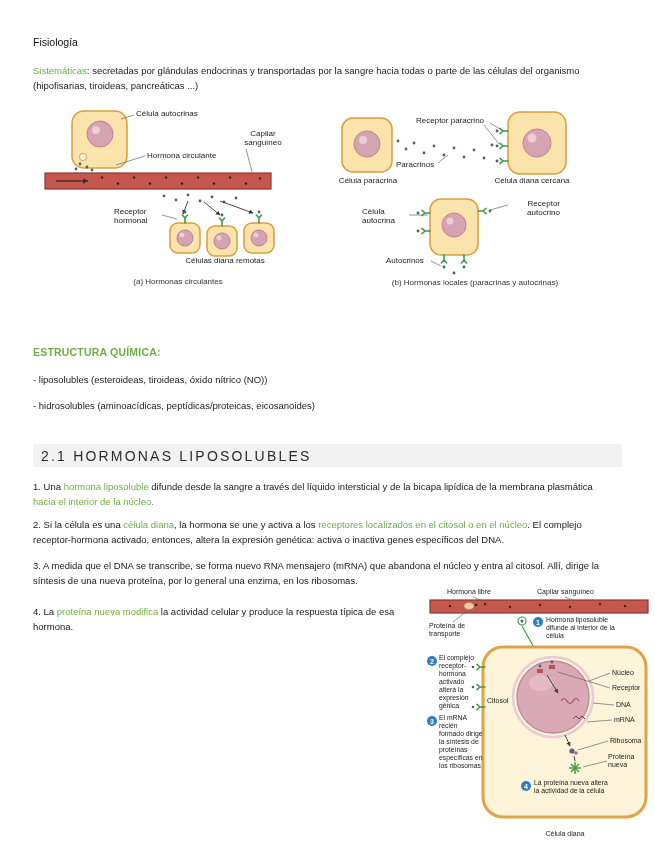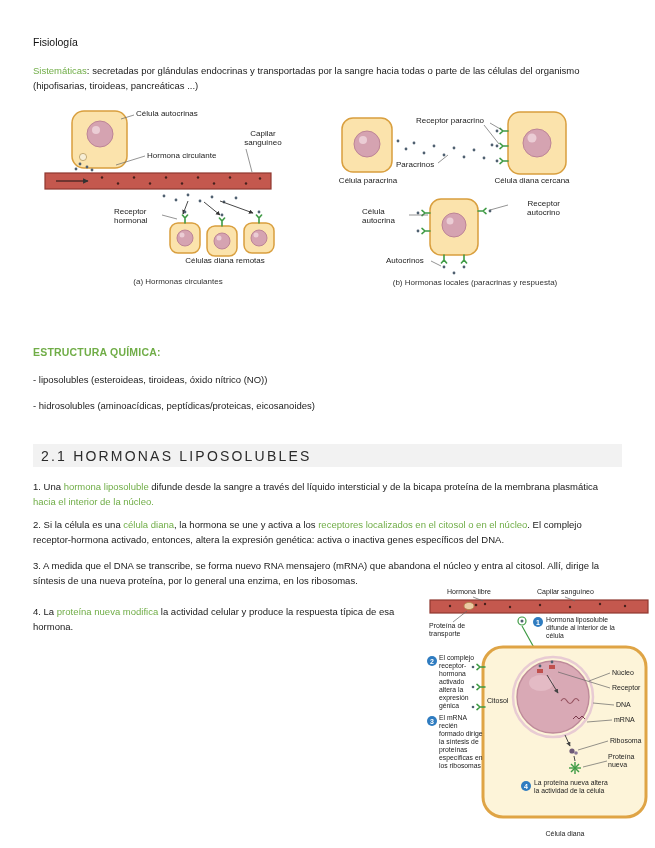--- a/index.html
+++ b/index.html
@@ -182,32 +182,32 @@
       <line x1="176" y1="102" x2="158" y2="107" class="lead"></line>
       <line x1="99" y1="158" x2="109" y2="163" class="lead"></line>
     </svg>
     <span class="lbl" style="left:84px; top:13px; width:80px;">Receptor paracrino</span>
     <span class="lbl" style="left:64px; top:57px; width:50px;">Paracrinos</span>
     <span class="lbl c" style="left:0px; top:73px; width:72px;">Célula paracrina</span>
     <span class="lbl c" style="left:150px; top:73px; width:100px;">Célula diana cercana</span>
     <span class="lbl" style="left:30px; top:104px; width:46px;">Célula autocrina</span>
     <span class="lbl" style="left:178px; top:96px; width:50px;text-align:right;">Receptor autocrino</span>
     <span class="lbl" style="left:54px; top:153px; width:46px;">Autocrinos</span>
-    <span class="capn" style="left:18px; top:175px; width:250px; text-align:center; position:absolute;">(b) Hormonas locales (paracrinas y respuesta)</span>
+    <span class="capn" style="left:18px; top:175px; width:250px; text-align:center; position:absolute;">(b) Hormonas locales (paracrinas y autocrinas)</span>
   </div>
 
   <div class="heading-green" style="left:33px; top:346px;">ESTRUCTURA QUÍMICA:</div>
   <div class="bullet" style="left:33px; top:374px;">- liposolubles (esteroideas, tiroideas, óxido nítrico (NO))</div>
   <div class="bullet" style="left:33px; top:400px;">- hidrosolubles (aminoacídicas, peptídicas/proteicas, eicosanoides)</div>
 
   <div class="section-bar">
     <span>2.1 HORMONAS LIPOSOLUBLES</span>
   </div>
 
-  <p class="para" style="left:33px; top:479px; width:585px;"><span>1. Una </span><span class="green">hormona liposoluble</span><span> difunde desde la sangre a través del líquido intersticial y de la bicapa proteína de la membrana plasmática </span><span class="green">hacia el interior de la núcleo.</span></p>
+  <p class="para" style="left:33px; top:479px; width:585px;"><span>1. Una </span><span class="green">hormona liposoluble</span><span> difunde desde la sangre a través del líquido intersticial y de la bicapa lipídica de la membrana plasmática </span><span class="green">hacia el interior de la núcleo.</span></p>
 
   <p class="para" style="left:33px; top:517px; width:585px;"><span>2. Si la célula es una </span><span class="green">célula diana</span><span>, la hormona se une y activa a los </span><span class="green">receptores localizados en el citosol o en el núcleo</span><span>. El complejo receptor-hormona activado, entonces, altera la expresión genética: activa o inactiva genes específicos del DNA.</span></p>
 
   <p class="para" style="left:33px; top:558px; width:570px;"><span>3. A medida que el DNA se transcribe, se forma nuevo RNA mensajero (mRNA) que abandona el núcleo y entra al citosol. Allí, dirige la síntesis de una nueva proteína, por lo general una enzima, en los ribosomas.</span></p>
 
   <p class="para" style="left:33px; top:604px; width:388px;"><span>4. La </span><span class="green">proteína nueva modifica</span><span> la actividad celular y produce la respuesta típica de esa hormona.</span></p>
 
   <div class="figure" style="left:425px; top:585px; width:228px; height:260px;">
     <svg width="228" height="260" viewBox="0 0 228 260">
       <defs>

